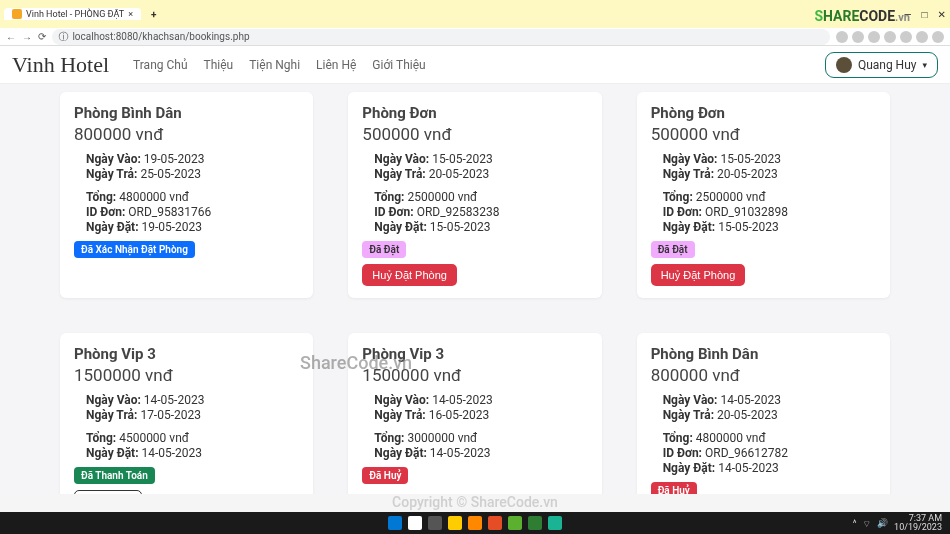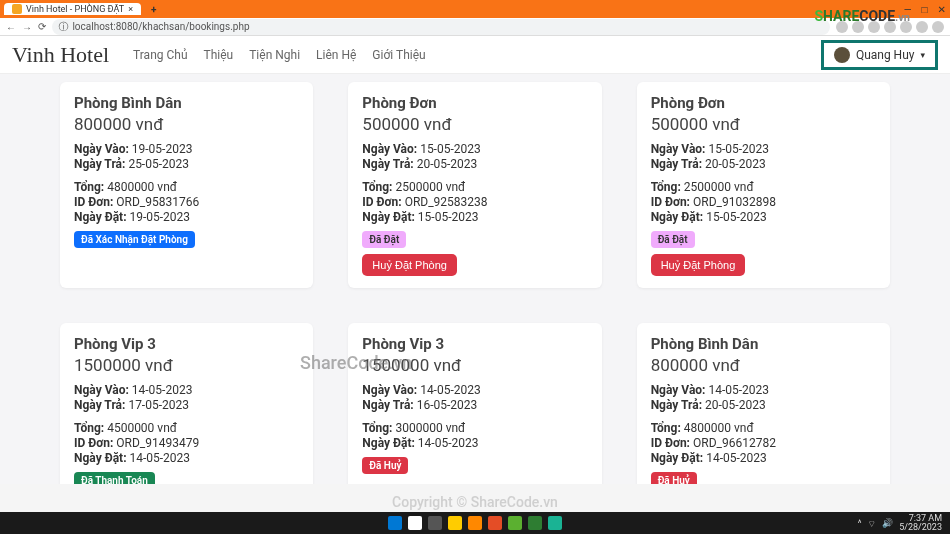--- a/index.html
+++ b/index.html
@@ -5,22 +5,22 @@
 * { margin: 0; padding: 0; box-sizing: border-box; }
 body {
   font-family: -apple-system, BlinkMacSystemFont, "Segoe UI", Roboto, sans-serif;
   background: #f5f5f5;
   width: 950px;
   height: 534px;
   overflow: hidden;
   position: relative;
 }
 .titlebar {
-  height: 18px;
-  background: #f97316;
+  height: 28px;
+  background: #fef9c3;
   display: flex;
   align-items: center;
   justify-content: space-between;
   font-size: 10px;
   color: #333;
   padding: 0 4px;
 }
 .titlebar .tabs { display: flex; align-items: center; gap: 4px; }
 .titlebar .tab {
   background: #fff;
@@ -68,22 +68,22 @@
 .brand {
   font-family: Georgia, serif;
   font-size: 22px;
   font-weight: 500;
   color: #333;
   margin-right: 24px;
 }
 .navlinks { display: flex; gap: 16px; font-size: 12px; color: #666; flex: 1; }
 .navlinks div { cursor: pointer; }
 .userbtn {
-  border: 3px solid #0f766e;
-  border-radius: 0;
+  border: 1px solid #0f766e;
+  border-radius: 9px;
   padding: 4px 10px;
   display: flex;
   align-items: center;
   gap: 6px;
   font-size: 12px;
   color: #333;
   cursor: pointer;
 }
 .userbtn .avatar { width: 16px; height: 16px; border-radius: 50%; background: #5b4f3a; }
 .userbtn .chev { font-size: 9px; }
@@ -101,21 +101,21 @@
 .card {
   background: #fff;
   border-radius: 6px;
   padding: 12px 14px;
   box-shadow: 0 1px 3px rgba(0,0,0,0.06);
   font-size: 12px;
   color: #333;
 }
 .card h3 { font-size: 15px; font-weight: 700; color: #444; margin-bottom: 2px; }
 .card .price { font-size: 17px; color: #444; margin-bottom: 8px; }
-.card .line { margin-bottom: 1px; }
+.card .line { margin-bottom: 1px; margin-left: 12px; }
 .card .line b { font-weight: 700; }
 .card .gap { height: 8px; }
 .badge {
   display: inline-block;
   border-radius: 4px;
   padding: 3px 7px;
   font-size: 10px;
   color: #fff;
   font-weight: 600;
   margin-top: 6px;
@@ -282,21 +282,20 @@
         <div><span class="badge badge-yellow">Đã Đặt</span></div>
         <div><button class="btn">Huỷ Đặt Phòng</button></div>
       </div>
       <div class="card">
         <h3>Phòng Vip 3</h3>
         <div class="price">1500000 vnđ</div>
         <div class="line"><b>Ngày Vào:</b> 14-05-2023</div>
         <div class="line"><b>Ngày Trả:</b> 17-05-2023</div>
         <div class="gap"></div>
         <div class="line"><b>Tổng:</b> 4500000 vnđ</div>
-        <div class="line"><b>ID Đơn:</b> ORD_91493479</div>
         <div class="line"><b>Ngày Đặt:</b> 14-05-2023</div>
         <div><span class="badge badge-green">Đã Thanh Toán</span></div>
         <div><button class="btn btn-outline">Đánh Giá</button></div>
       </div>
       <div class="card">
         <h3>Phòng Vip 3</h3>
         <div class="price">1500000 vnđ</div>
         <div class="line"><b>Ngày Vào:</b> 14-05-2023</div>
         <div class="line"><b>Ngày Trả:</b> 16-05-2023</div>
         <div class="gap"></div>
@@ -336,16 +335,16 @@
       <span style="background: rgb(91, 176, 48);"></span>
       <span style="background: rgb(46, 125, 50);"></span>
       <span style="background: rgb(26, 179, 148);"></span>
     </div>
   <div class="tray">
     <span>^</span>
     <span>⌔</span>
     <span>🔊</span>
     <div class="clock">
       <div>7:37 AM</div>
-      <div>5/28/2023</div>
+      <div>10/19/2023</div>
     </div>
   </div>
 </div>
 
 </body></html>

